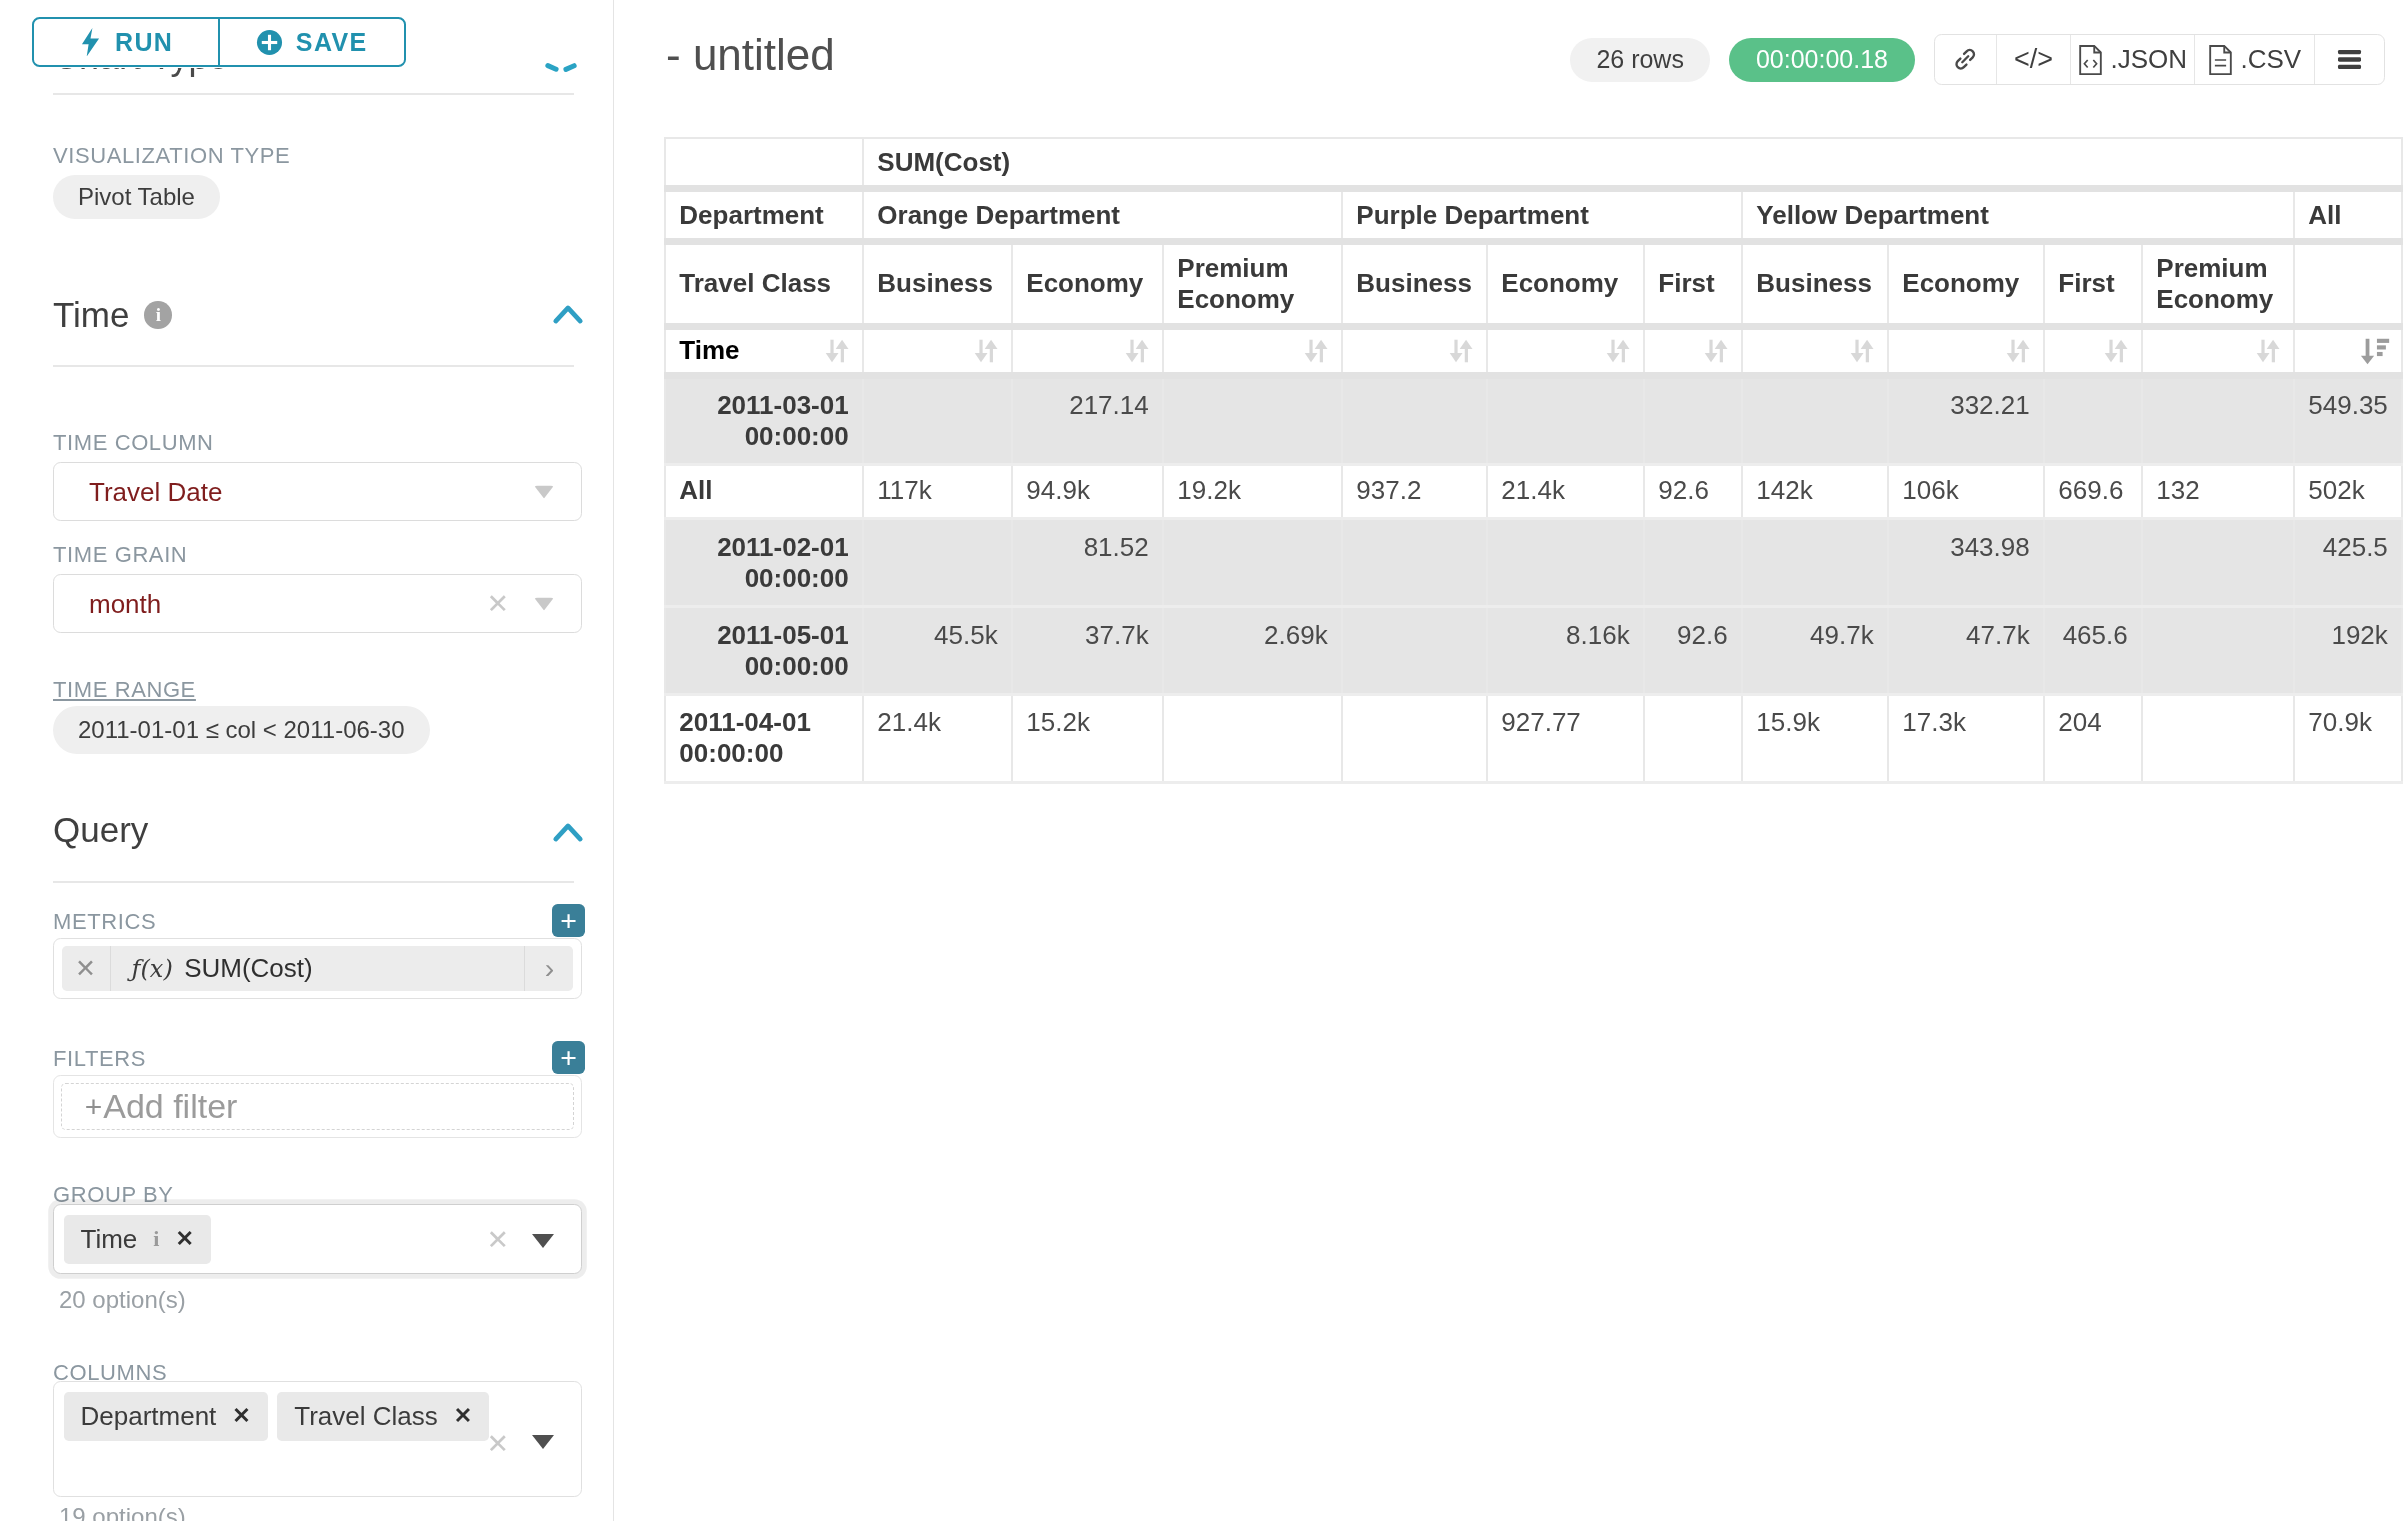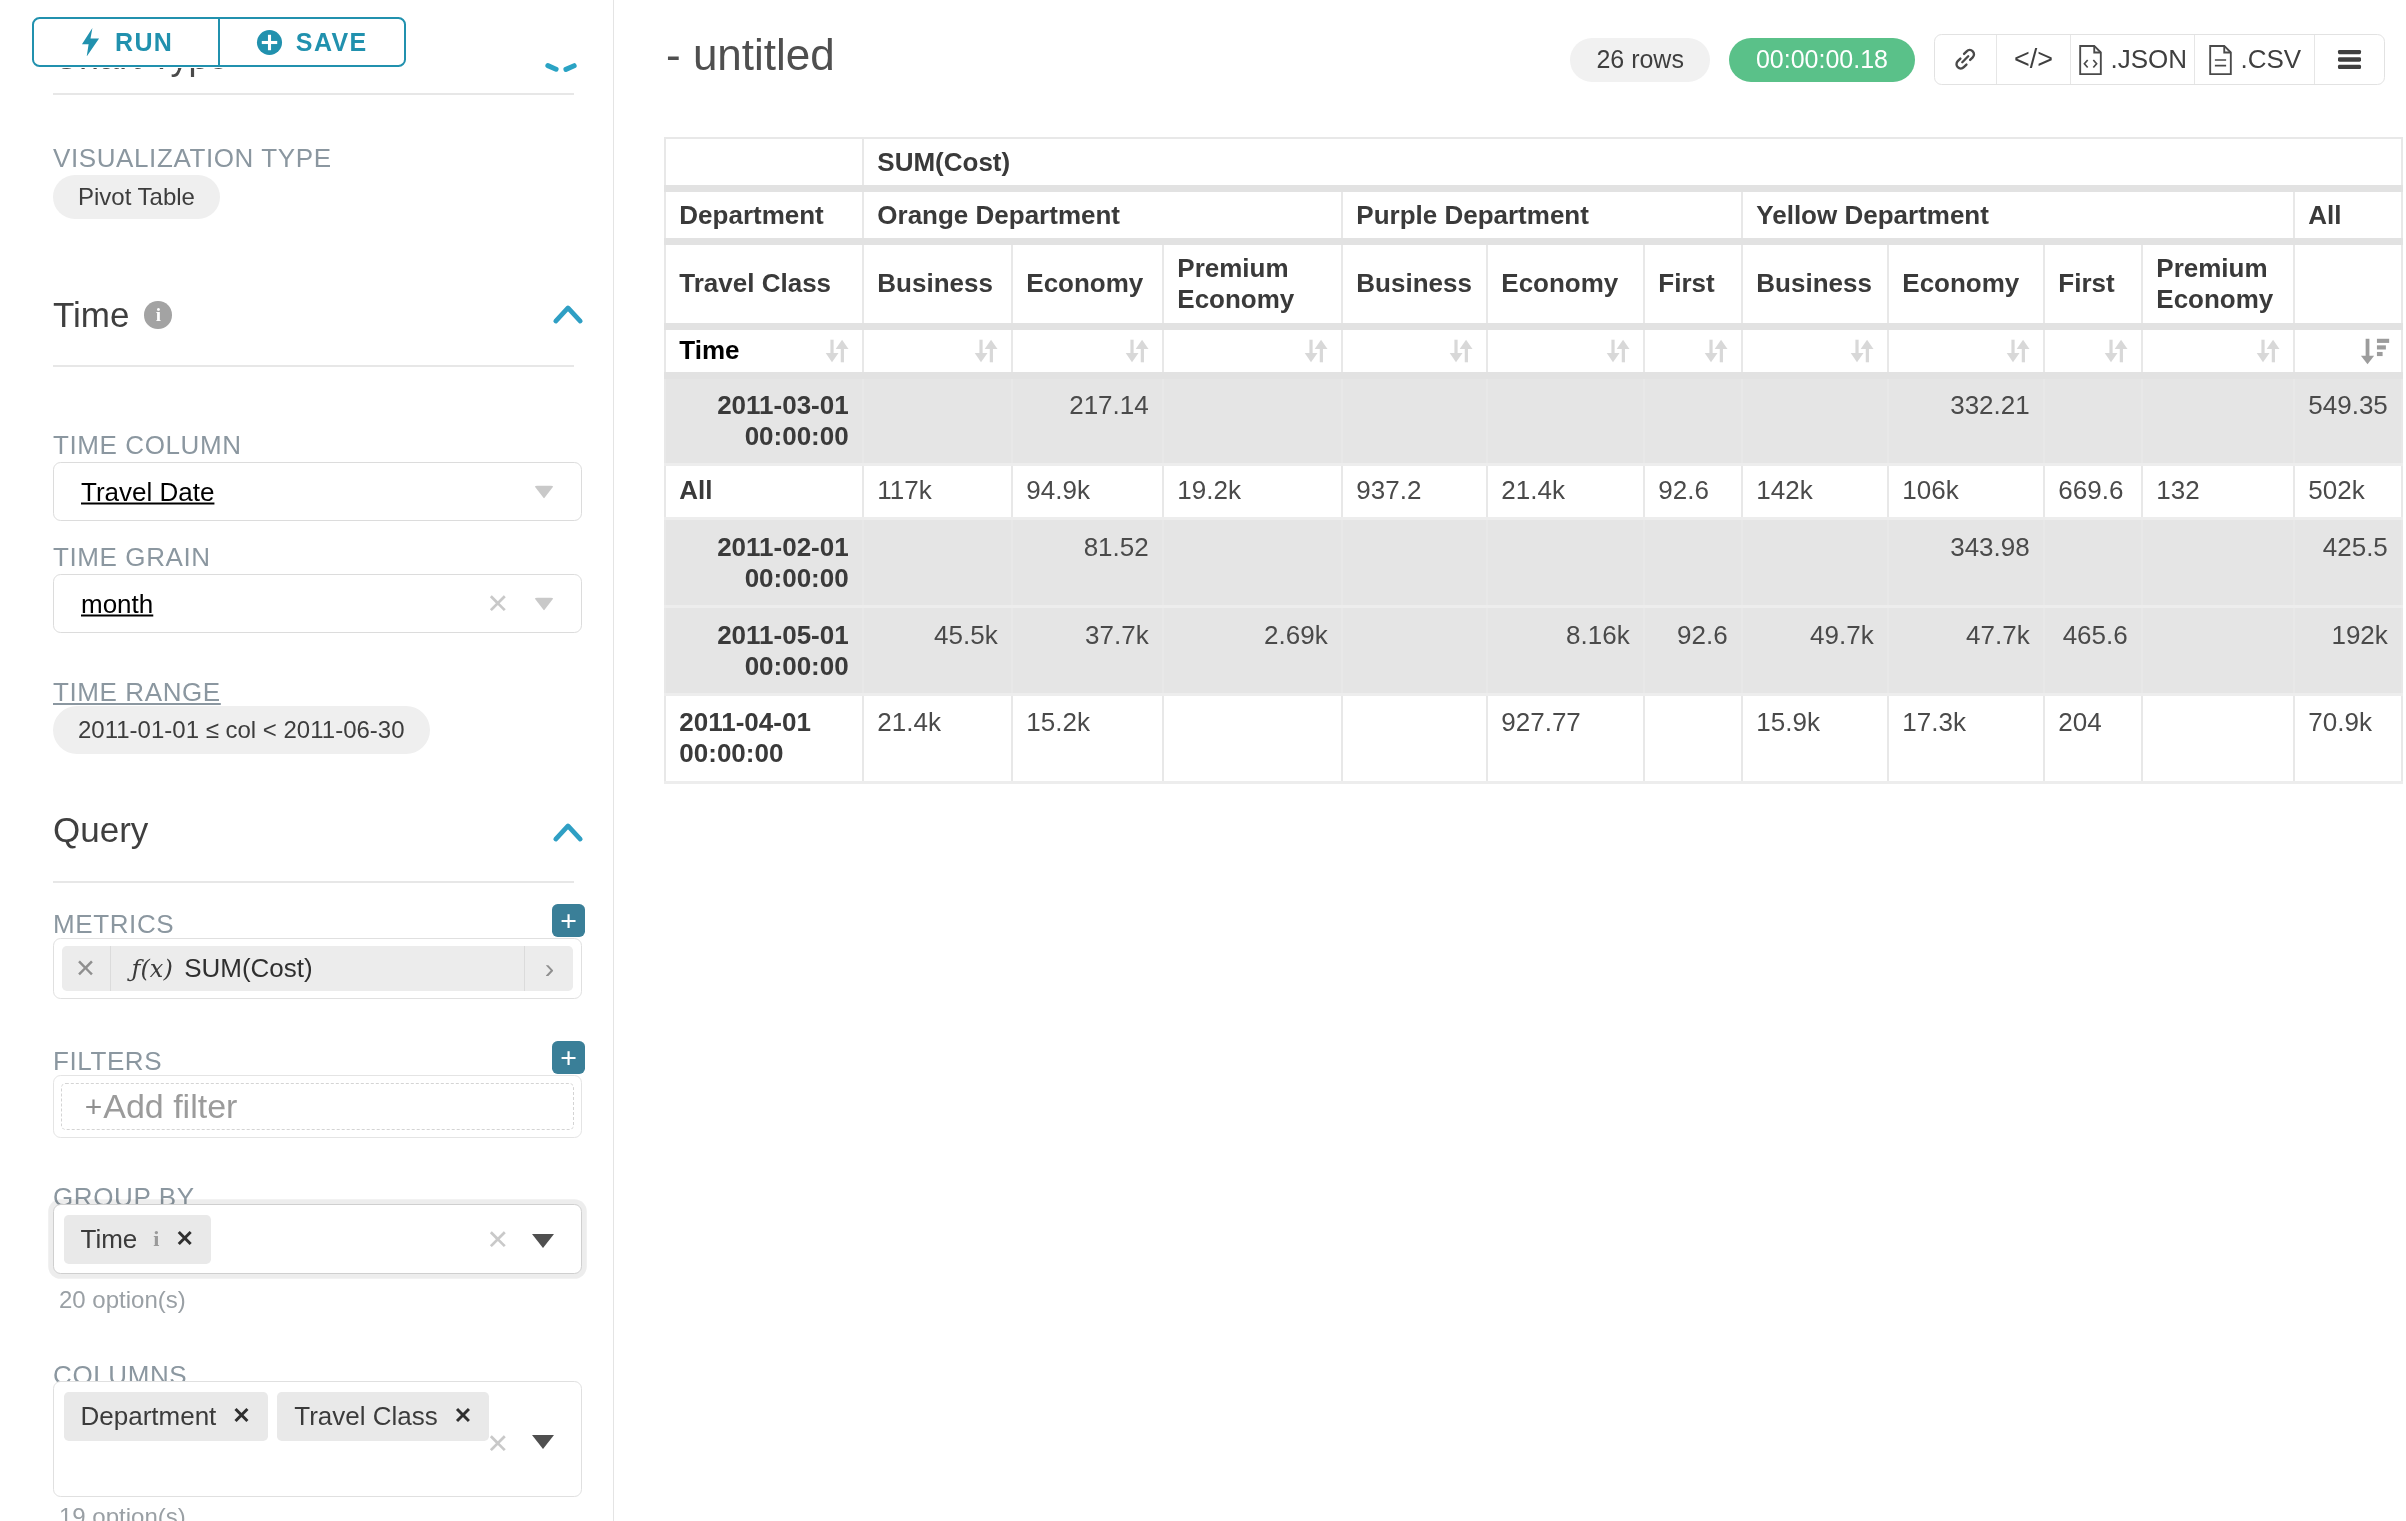--- a/index.html
+++ b/index.html
@@ -13,29 +13,29 @@
   .runsave { position:absolute; left:32px; top:17px; display:flex; }
   .tealbtn { width:188px; height:50px; background:#fff; border:2.4px solid #2191ae; color:#2191ae;
     font-size:25px; font-weight:700; letter-spacing:1.4px; display:flex; align-items:center; justify-content:center; gap:13.3px;
     font-family:"Liberation Sans",sans-serif; cursor:pointer; }
   .tealbtn.run { border-radius:7.6px 0 0 7.6px; }
   .tealbtn.save { border-radius:0 7.6px 7.6px 0; margin-left:-2.4px; }
   .chev-stub { position:absolute; top:65px; width:14.3px; height:4.8px; background:#2aa3c4; border-radius:2.9px; z-index:3; }
   .stub-l { left:545px; transform:rotate(24deg); }
   .stub-r { left:563px; transform:rotate(-24deg); }
   .divider { position:absolute; left:53px; width:521px; height:1.9px; background:#e7e7e7; }
-  .ctl-label { position:absolute; left:53px; font-size:26px; letter-spacing:0.6px; color:#8b97a0; }
+  .ctl-label { position:absolute; left:53px; font-size:22px; letter-spacing:0.6px; color:#8b97a0; }
   .gray-pill { position:absolute; left:53px; background:#efefef; border-radius:25px; font-size:24px; color:#3d3d3d;
     display:inline-flex; align-items:center; padding:0 25px; height:44px; white-space:nowrap; }
   .section-h { position:absolute; left:53px; font-size:35px; color:#3f3f3f; display:flex; align-items:center; gap:15px; }
   .info-dot { width:27.6px; height:27.6px; border-radius:50%; background:#a3a3a3; color:#fff; font-size:19px; font-weight:700;
     display:inline-flex; align-items:center; justify-content:center; font-family:"Liberation Serif",serif; }
   .sec-caret { position:absolute; left:552px; width:32px; height:25px; }
   .select { position:absolute; left:53px; width:529px; height:59px; border:1.9px solid #dcdcdc; border-radius:7.6px; background:#fff; }
-  .select .val { position:absolute; left:27px; top:50%; transform:translateY(-50%); font-size:26px; color:#000000;text-decoration:underline; }
+  .select .val { position:absolute; left:35px; top:50%; transform:translateY(-50%); font-size:26px; color:#7f1d1d; }
   .caret-down { position:absolute; right:27px; top:50%; transform:translateY(-50%); width:0; height:0;
     border-left:10.5px solid transparent; border-right:10.5px solid transparent; border-top:13.3px solid #c9c9c9; border-radius:3.8px; }
   .clear-x { position:absolute; right:72px; top:50%; transform:translateY(-50%); font-size:27px; color:#c9c9c9; }
   .plus-btn { position:absolute; left:552px; width:33px; height:33px; background:#3a7f98; border-radius:5.7px; color:#fff;
     font-size:28.5px; display:flex; align-items:center; justify-content:center; line-height:1; cursor:pointer; }
   .metric-box { position:absolute; left:53px; top:938px; width:529px; height:61px; border:1.9px solid #e0e0e0; border-radius:7.6px; background:#fff; }
   .metric-pill { position:absolute; left:7.6px; right:7.6px; top:6.7px; bottom:6.7px; background:#ececec; border-radius:4.8px;
     display:flex; align-items:center; }
   .metric-x { width:49px; text-align:center; color:#8f8f8f; font-size:25px; border-right:1.9px solid #dbdbdb;
     align-self:stretch; display:flex; align-items:center; justify-content:center; }

